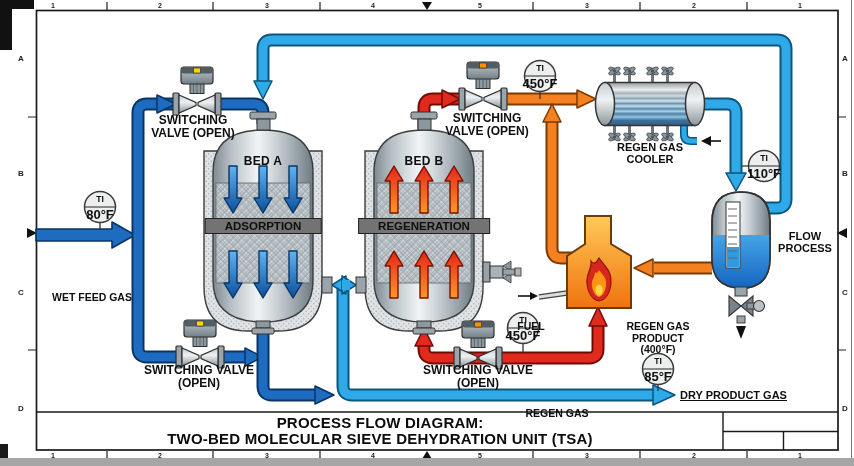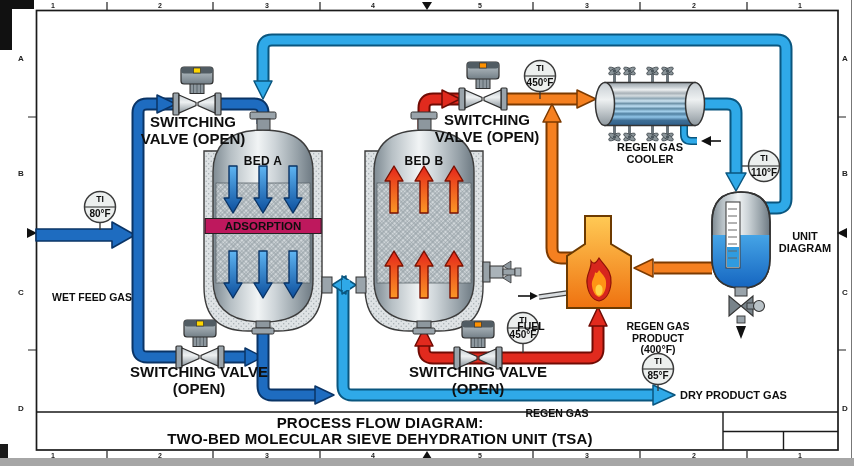--- a/index.html
+++ b/index.html
@@ -1,33 +1,33 @@
 <!DOCTYPE html>
 <html><head>
 <meta charset="utf-8">
 <style>
   html,body{margin:0;padding:0;background:#ffffff;}
   #stage{position:relative;width:854px;height:466px;background:#ffffff;overflow:hidden;
          font-family:"Liberation Sans",sans-serif;}
   #pfd-svg{position:absolute;left:0;top:0;}
   .lbl{position:absolute;font-family:"Liberation Sans",sans-serif;font-weight:bold;color:#0e0e0e;
        white-space:nowrap;text-align:center;transform:translateX(-50%);line-height:1.1;}
-  .s10{font-size:15px;}
+  .s10{font-size:12px;}
   .s105{font-size:10.5px;margin-top:46px;}
   .s11{font-size:11px;}
   .s12{font-size:12px;letter-spacing:.3px;}
   .ti-tag{font-size:8.5px;}
-  .ti-val{font-size:10px;}
-  .mode-box{position:absolute;transform:translateX(-50%);background:#be185d;border:1.2px solid #222;
+  .ti-val{font-size:13px;}
+  .mode-box{position:absolute;transform:translateX(-50%);background:#737373;border:1.2px solid #222;
             padding:1px 19px;font-size:11.5px;font-weight:bold;color:#0e0e0e;white-space:nowrap;}
   .title-line{position:absolute;transform:translateX(-50%);font-size:15px;font-weight:bold;
               color:#0b0b0b;white-space:nowrap;letter-spacing:.2px;}
   .zone{position:absolute;transform:translate(-50%,-50%);font-size:8px;font-weight:bold;color:#222;}
   .colnum{position:absolute;transform:translate(-50%,-50%);font-size:7px;font-weight:bold;color:#222;}
-  .left-align{transform:none;text-align:right;}
+  .left-align{transform:none;text-align:right;text-decoration:underline;}
 </style>
 </head>
 <body>
 
 <div id="stage">
 
 <svg id="pfd-svg" width="854" height="466" viewBox="0 0 854 466">
   <defs>
     <pattern id="mesh" width="6" height="6" patternUnits="userSpaceOnUse" patternTransform="rotate(45)">
       <rect width="6" height="6" fill="#d2d8db"></rect>
@@ -309,33 +309,34 @@
 </svg>
 
   <div class="lbl s105" style="left:92px;top:246px;">WET FEED GAS</div>
   <div class="lbl s11 left-align" style="left:680px;top:389px;">DRY PRODUCT GAS</div>
   <div class="lbl s105" style="left:557px;top:362px;">REGEN GAS</div>
   <div class="lbl s105" style="left:531px;top:275px;">FUEL</div>
 
   <div class="lbl s12" style="left:263px;top:155px;text-align:right;">BED A</div>
   <div class="mode-box" style="left:263px;top:218px;">ADSORPTION</div>
   <div class="lbl s12" style="left:424px;top:155px;">BED B</div>
+  <div class="mode-box" style="left:424px;top:218px;">REGENERATION</div>
 
   <div class="lbl s11" style="left:650px;top:141px;">
     <div>REGEN GAS</div>
     <div>COOLER</div>
   </div>
   <div class="lbl s105" style="left:658px;top:275px;">
     <div>REGEN GAS</div>
     <div>PRODUCT</div>
     <div>(400°F)</div>
   </div>
   <div class="lbl s11" style="left:805px;top:230px;">
-    <div>UNIT</div>
-    <div>DIAGRAM</div>
+    <div>FLOW</div>
+    <div>PROCESS</div>
   </div>
 
   <div class="lbl s10" style="left:193px;top:114px;">
     <div>SWITCHING</div>
     <div>VALVE (OPEN)</div>
   </div>
   <div class="lbl s10" style="left:199px;top:364px;">
     <div>SWITCHING VALVE</div>
     <div>(OPEN)</div>
   </div>

